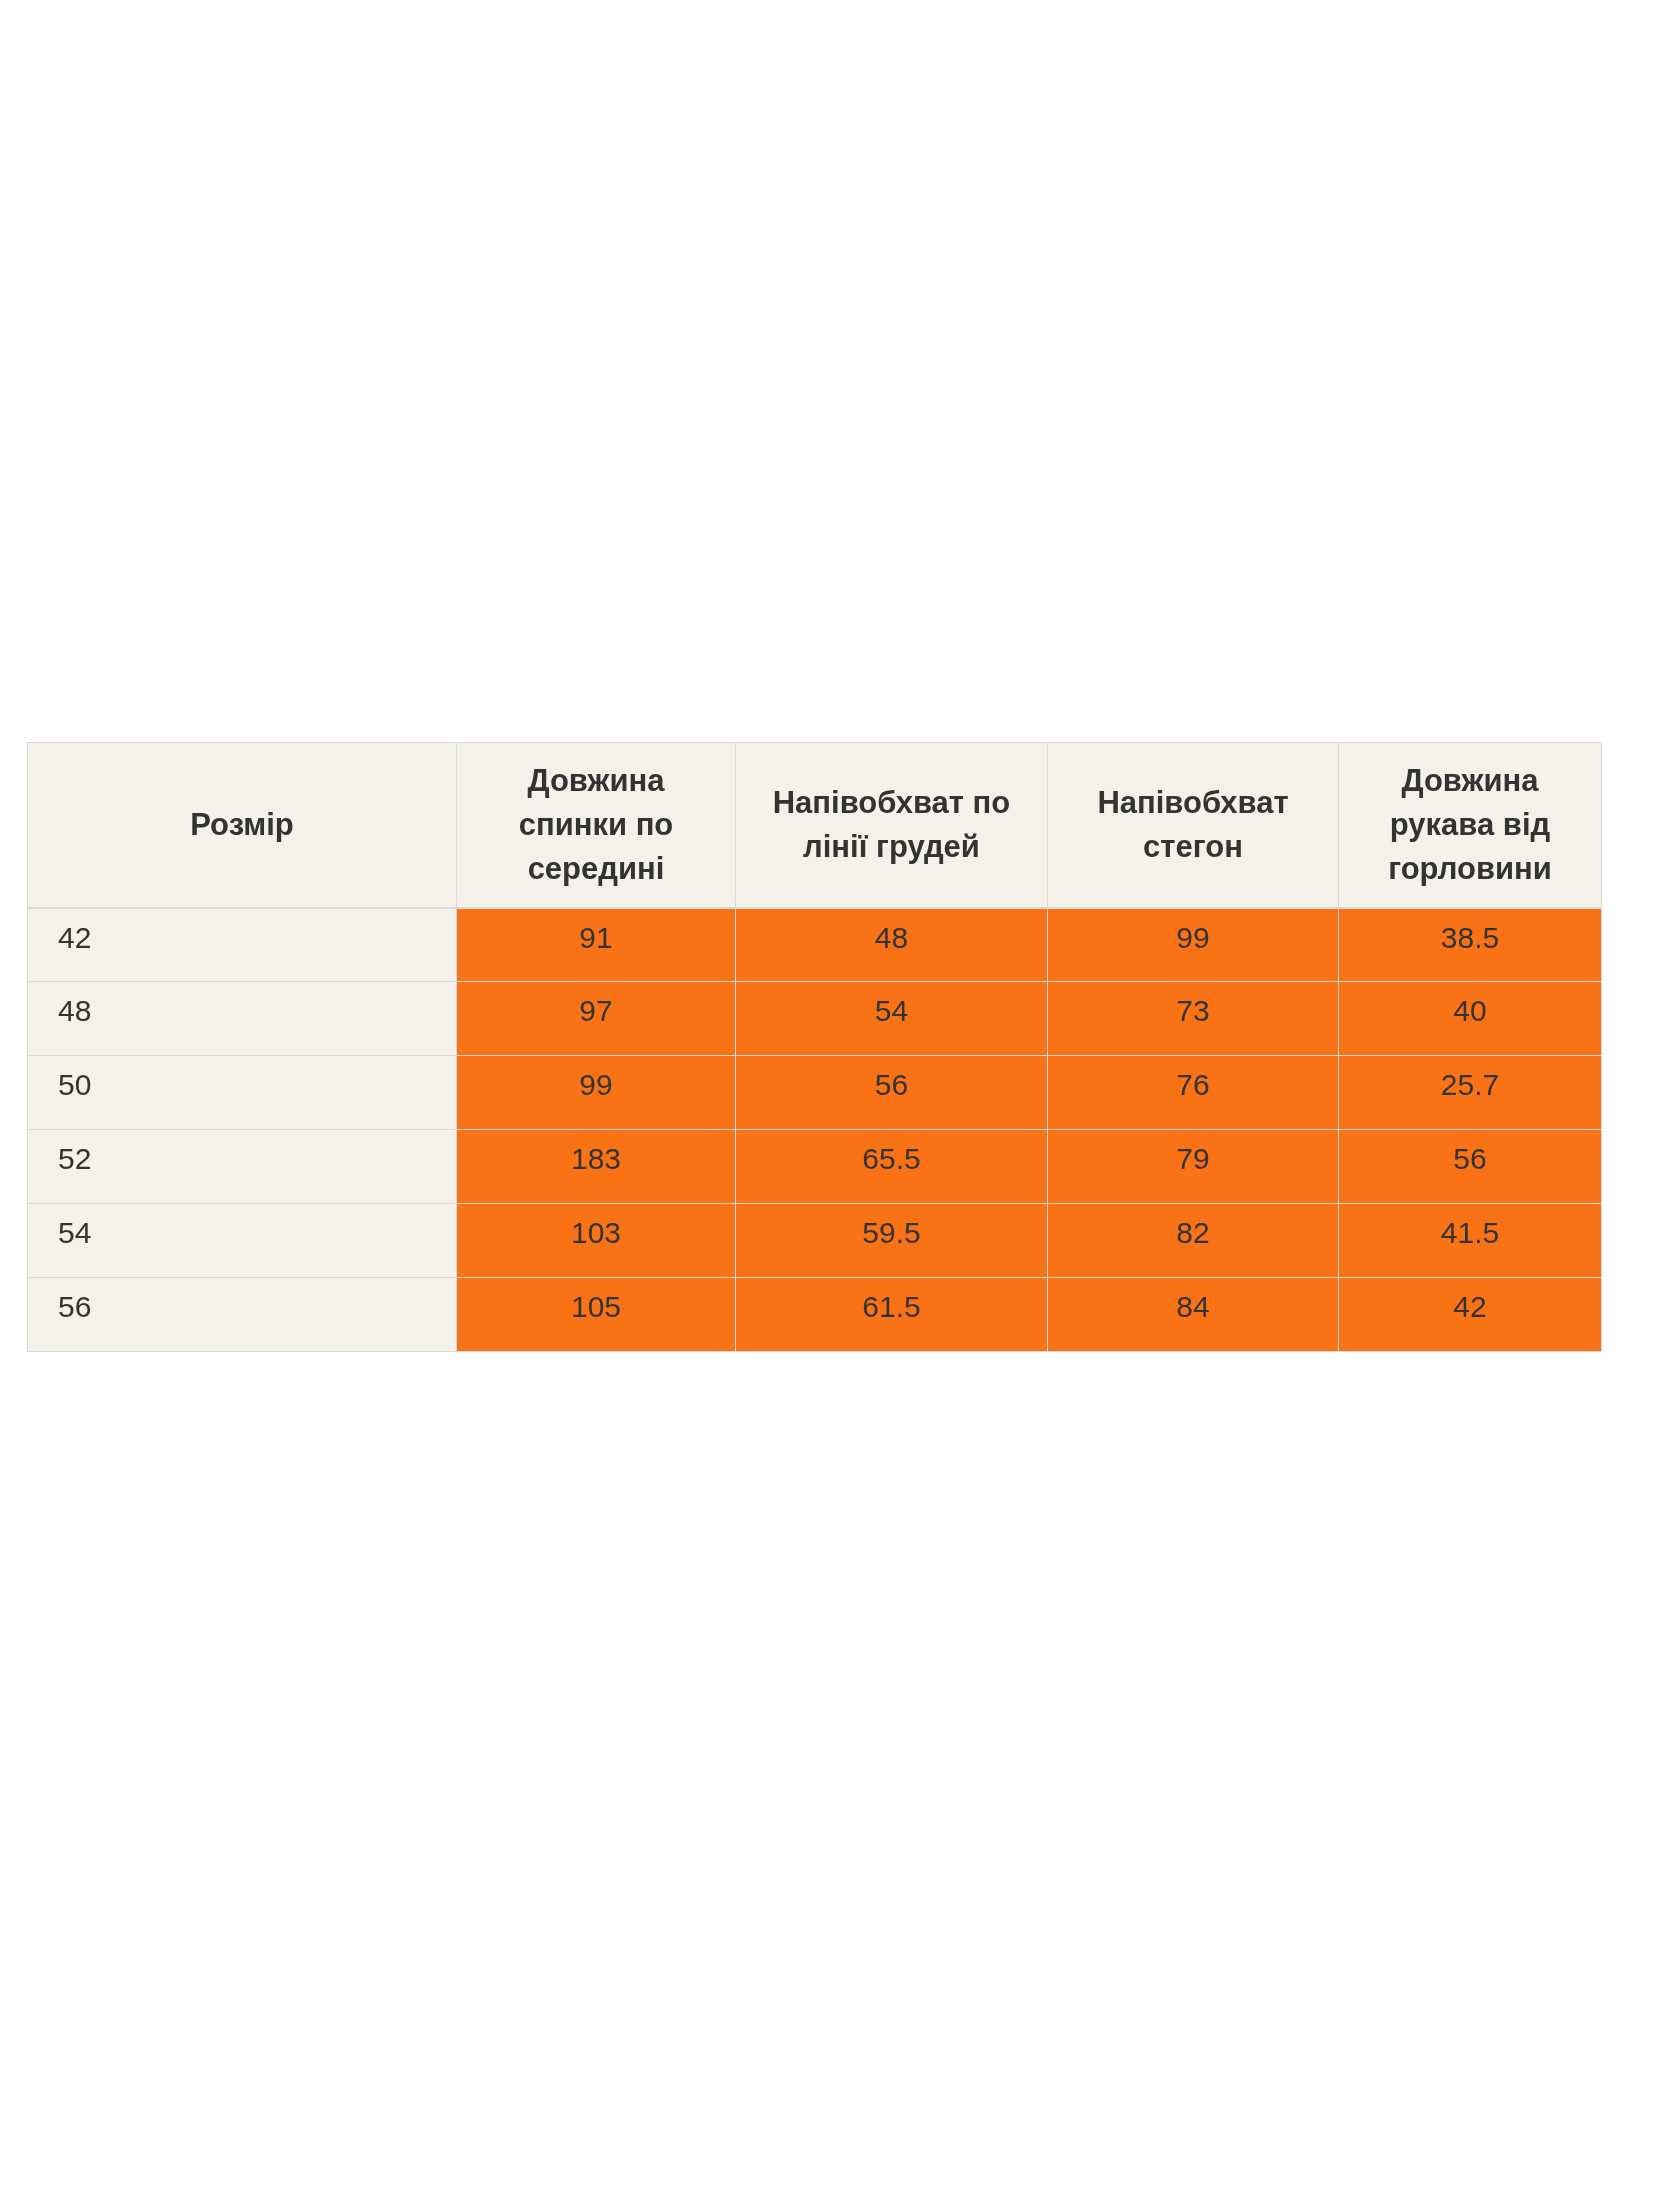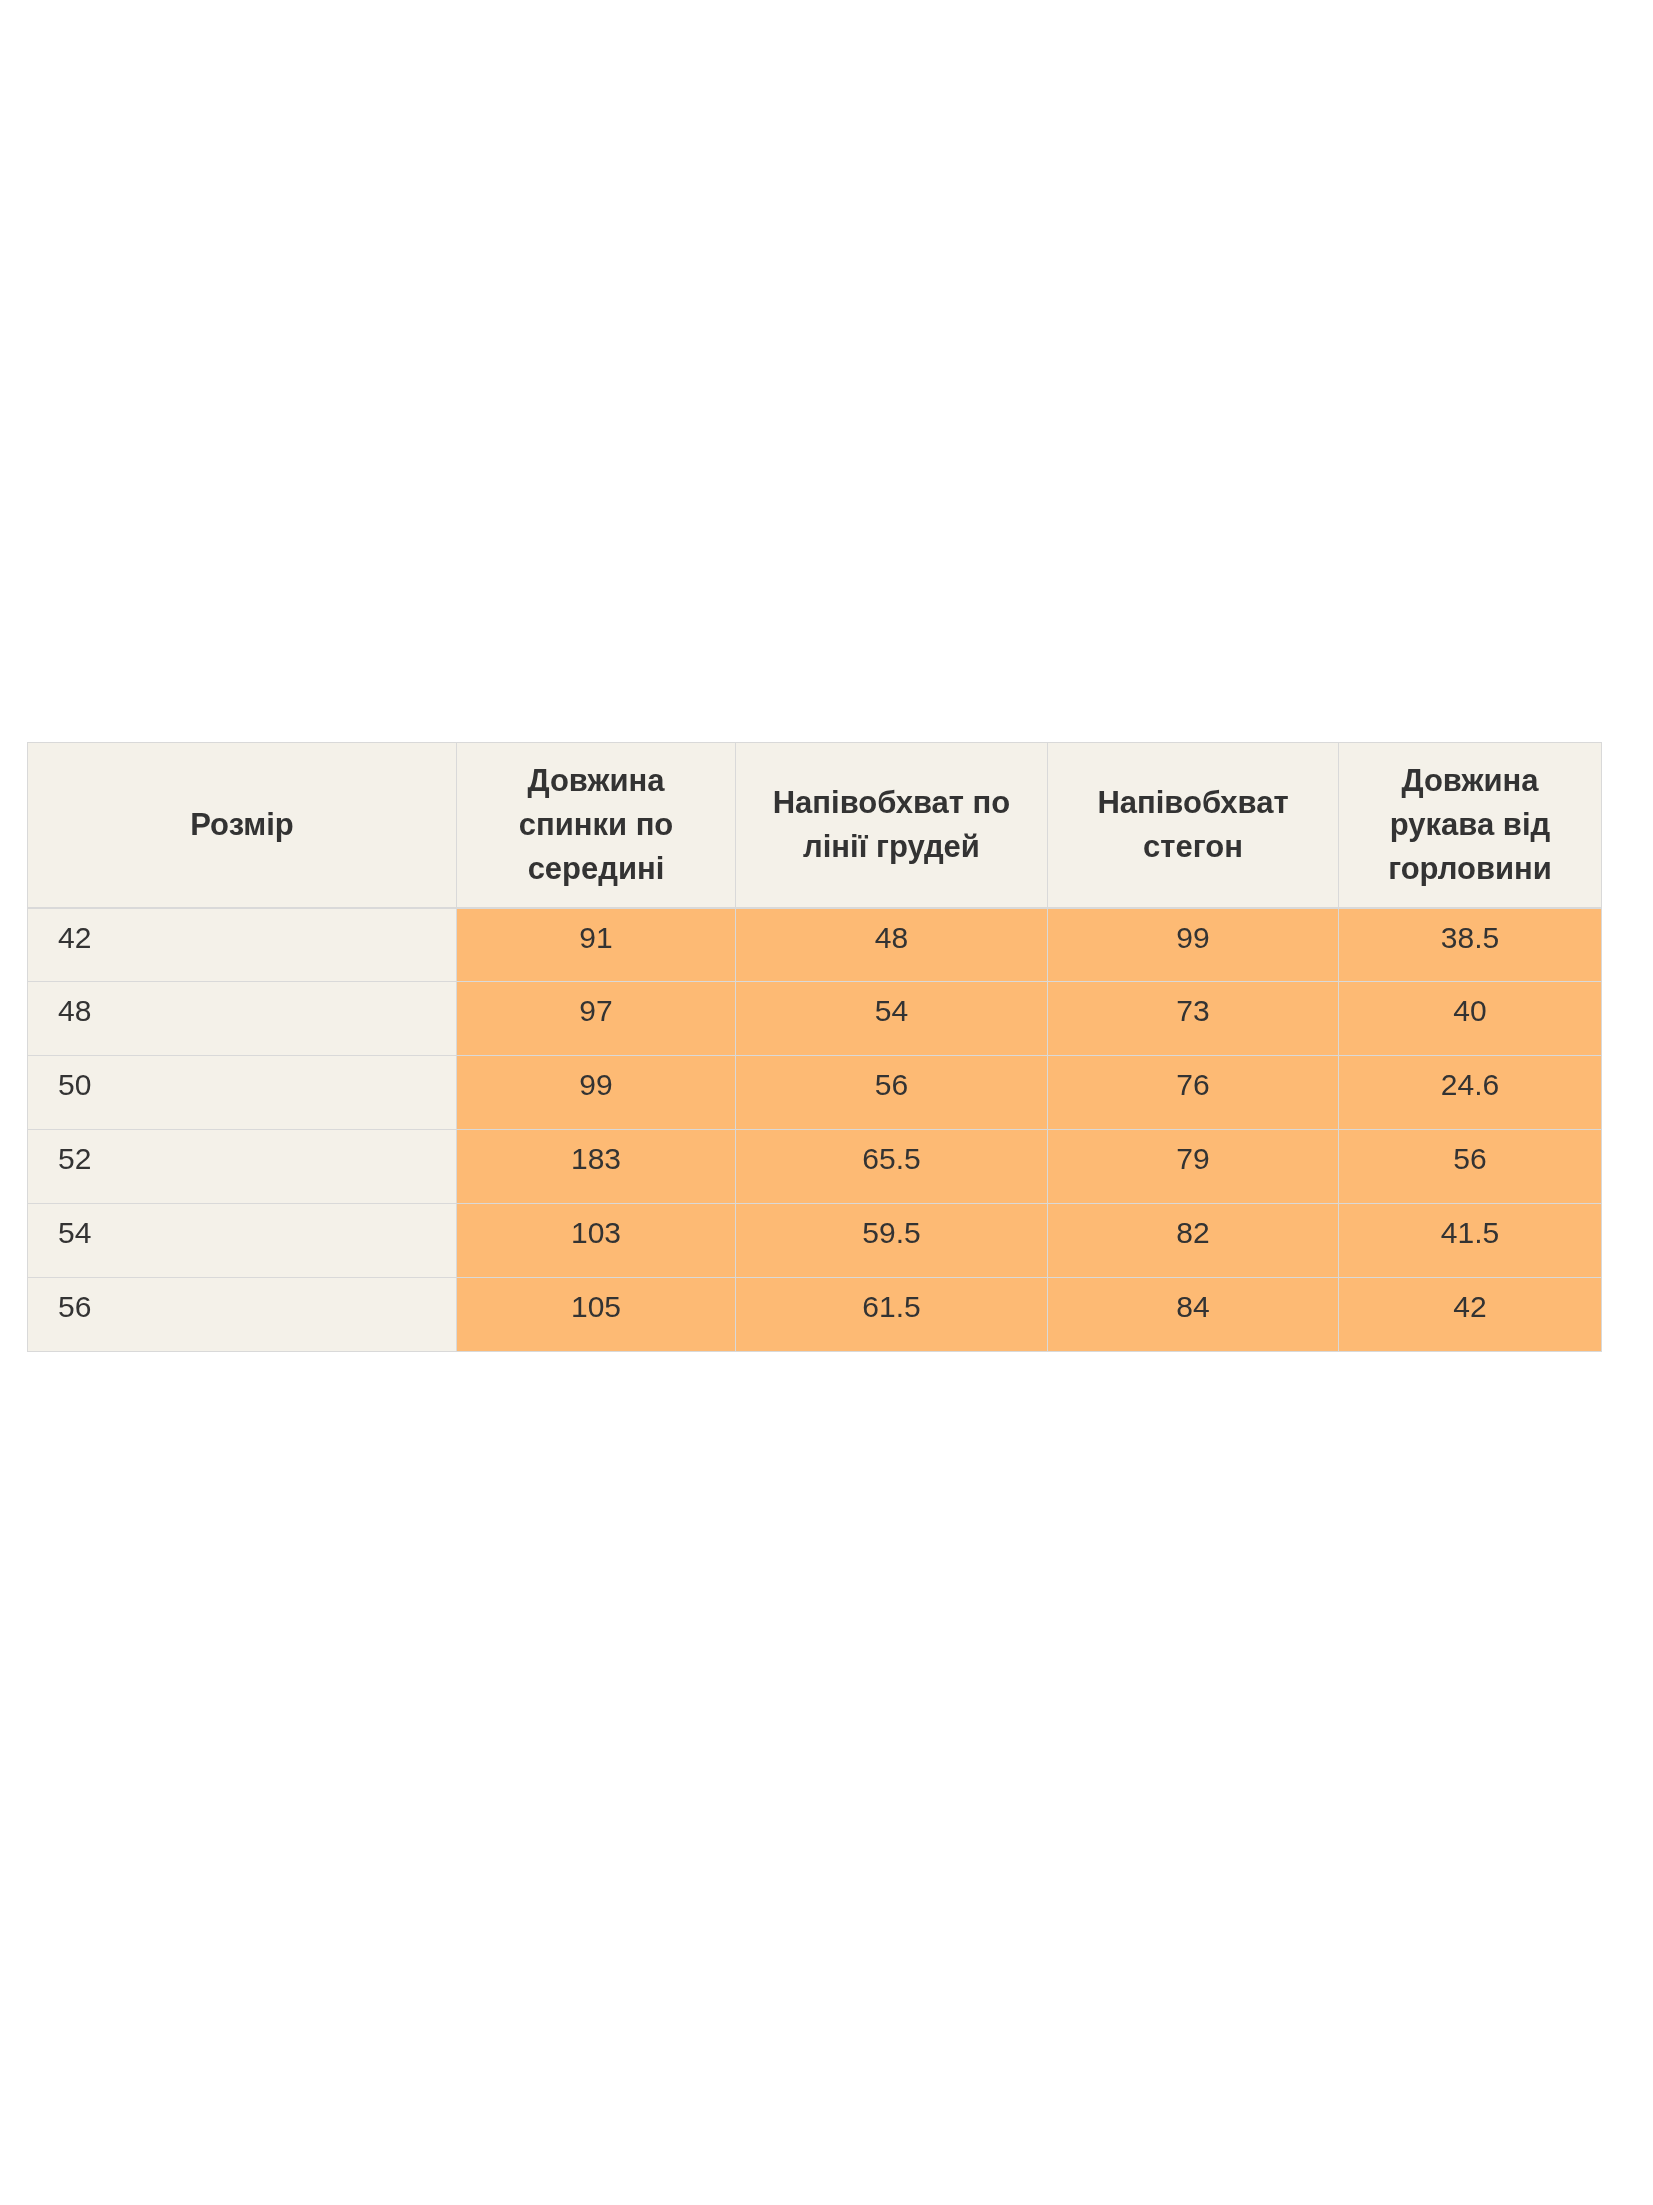--- a/index.html
+++ b/index.html
@@ -38,21 +38,21 @@
     text-align: center;
     vertical-align: middle;
     padding: 6.5px 14.7px;
     border-bottom-width: 2.5px;
   }
   table.size-table tbody tr {
     height: 74px;
     padding-left: 24px;
   }
   table.size-table td {
-    background: #fdba74;
+    background: #f97316;
     font-size: 30px;
     line-height: 1.1;
     text-align: center;
     vertical-align: top;
     padding: 12.3px 6.5px 6.5px 6.5px;
   }
   table.size-table td.size-col {
     background: #f4f1e9;
     text-align: left;
     padding-left: 30px;
@@ -91,21 +91,21 @@
       <td>97</td>
       <td>54</td>
       <td>73</td>
       <td>40</td>
     </tr>
     <tr>
       <td class="size-col">50</td>
       <td>99</td>
       <td>56</td>
       <td>76</td>
-      <td>24.6</td>
+      <td>25.7</td>
     </tr>
     <tr>
       <td class="size-col">52</td>
       <td>183</td>
       <td>65.5</td>
       <td>79</td>
       <td>56</td>
     </tr>
     <tr>
       <td class="size-col">54</td>

